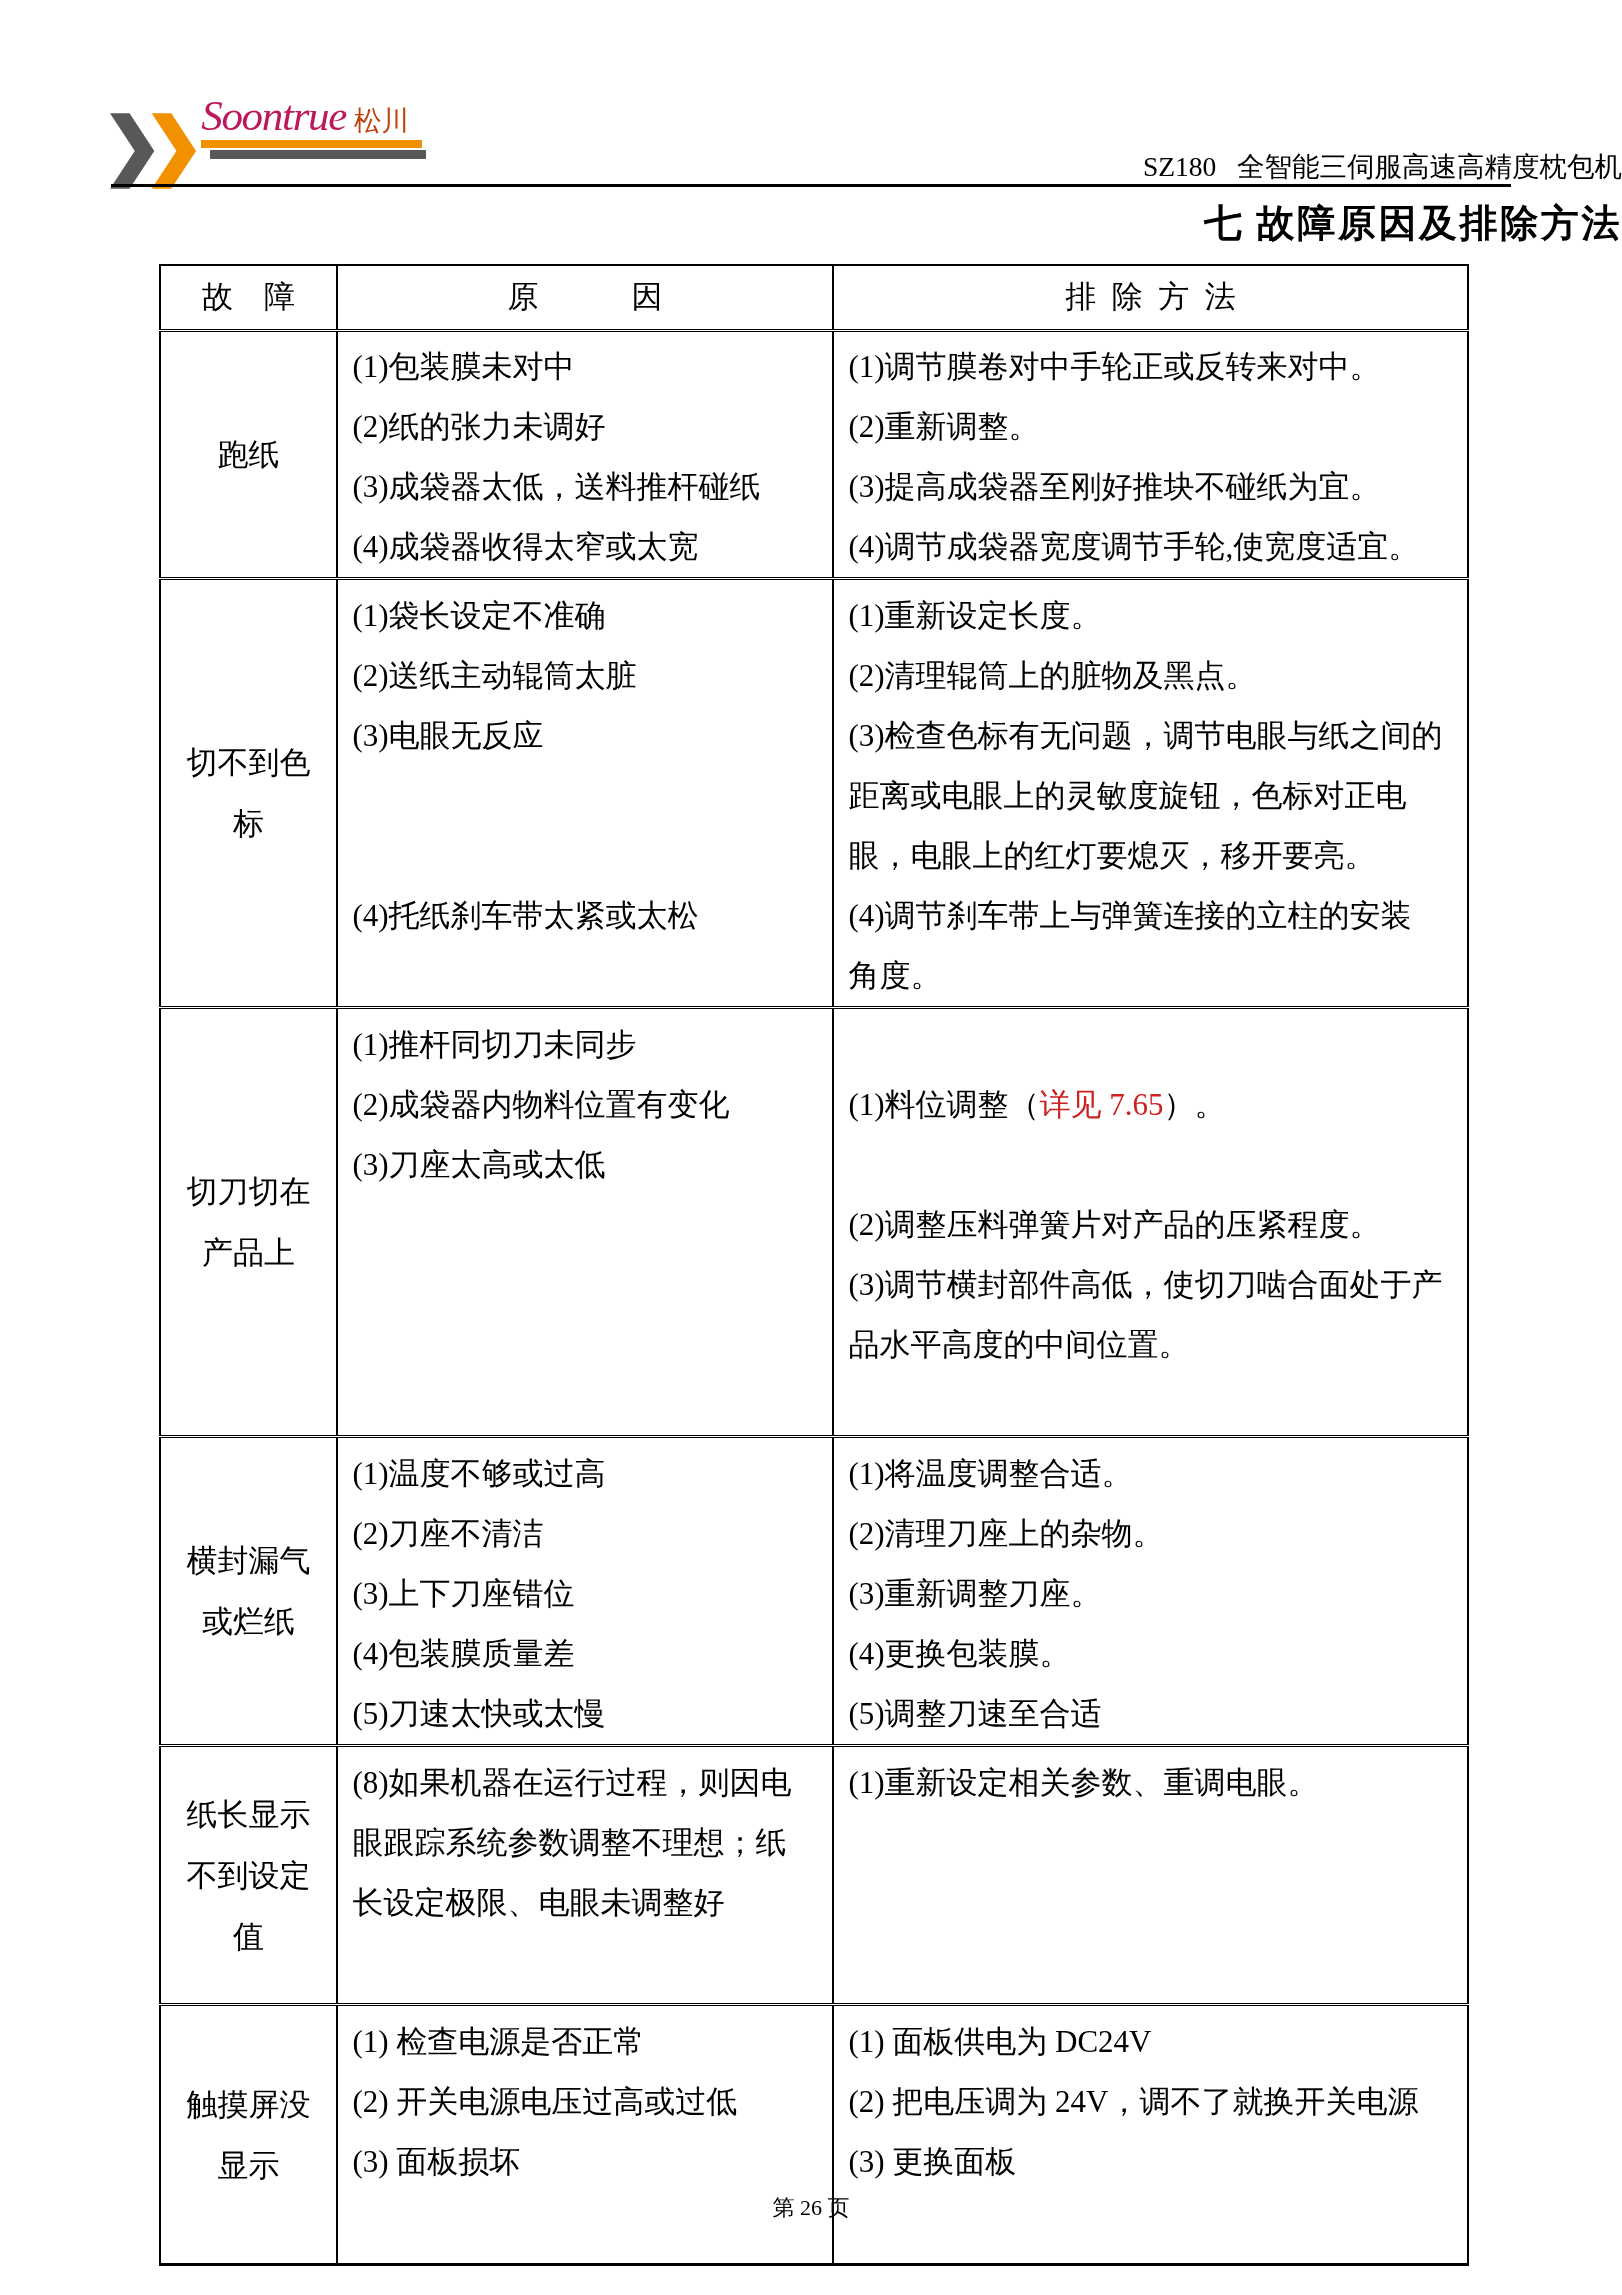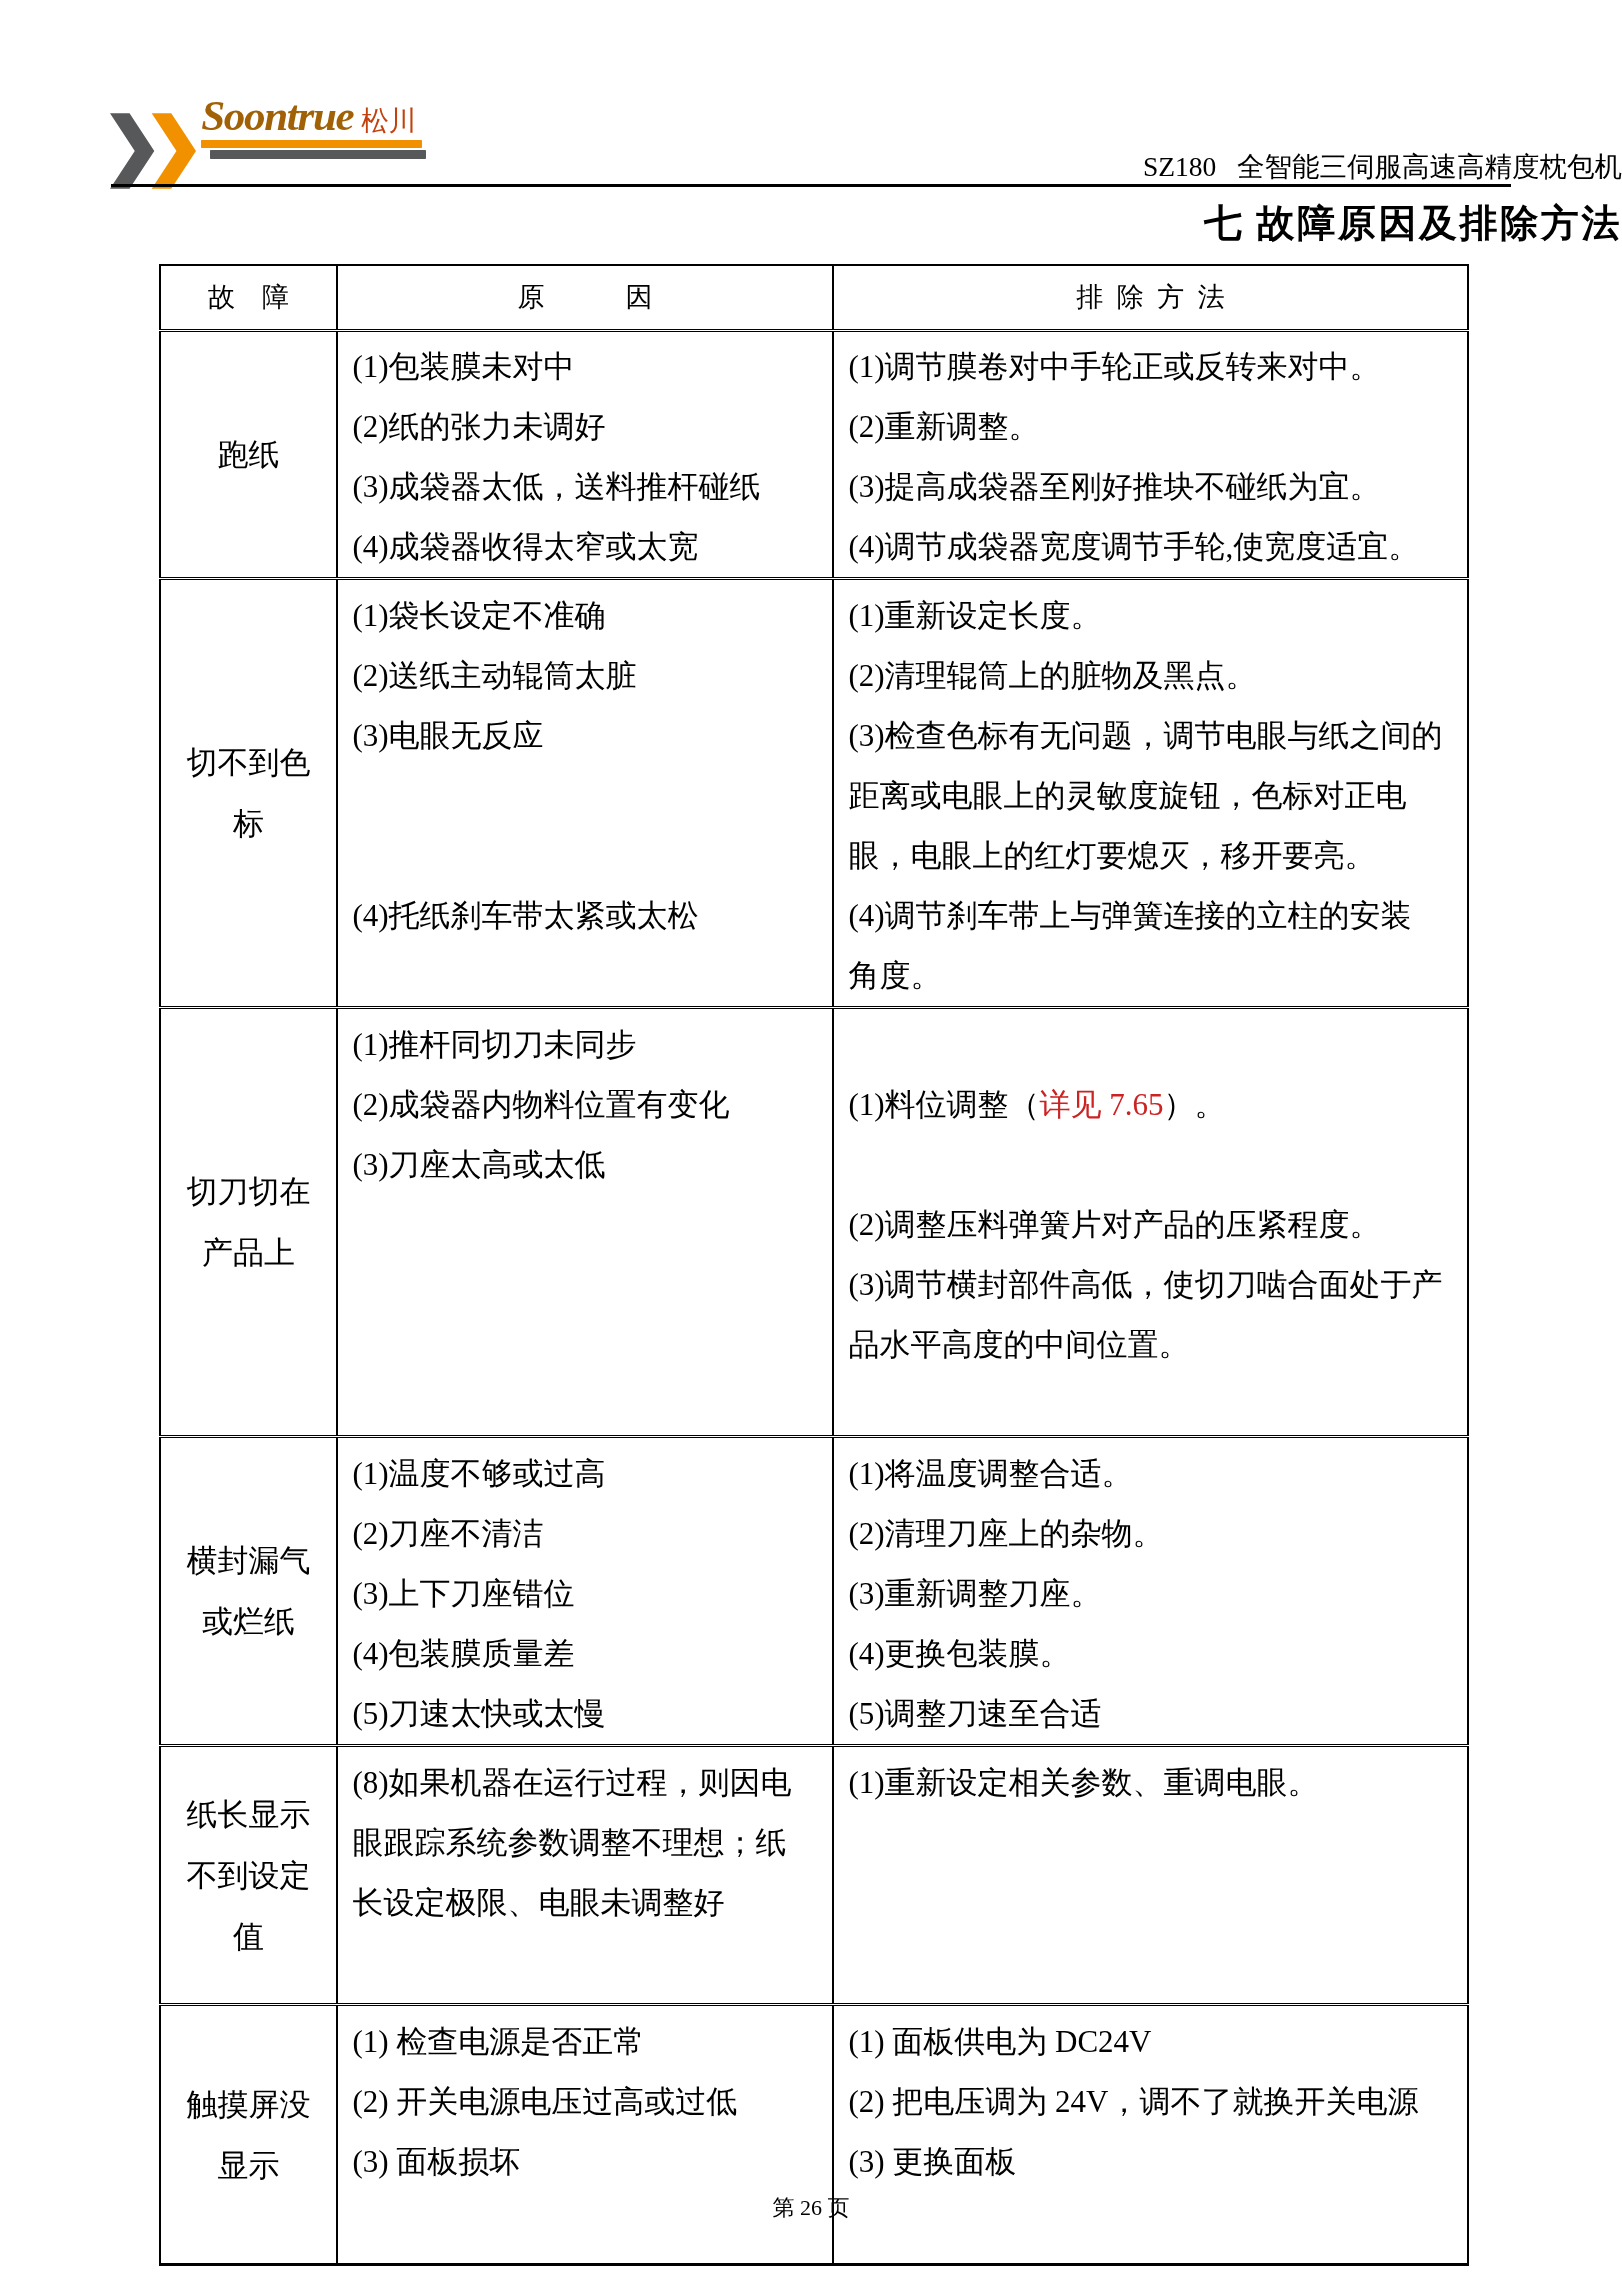--- a/index.html
+++ b/index.html
@@ -10,21 +10,21 @@
     font-family:"Liberation Serif","DejaVu Serif",serif;
     color:#000;
     overflow:hidden;
   }
 
   
   .logo{position:absolute;left:110px;top:96px;display:flex;}
   .chevrons{margin-top:17px;flex:none;}
   .logo-right{margin-left:5.2px;}
   .logo-word{white-space:nowrap;line-height:39px;height:41px;}
-  .brand{font-size:43px;font-weight:bold;font-style:italic;color:#a16207;letter-spacing:-1.3px;}
+  .brand{font-size:43px;font-weight:normal;font-style:italic;color:#be185d;letter-spacing:-1.3px;}
   .brand-cn{font-size:27.5px;color:#c2410c;margin-left:7.9px;font-style:normal;}
   .bar{border-radius:0.7px;}
   .bar-orange{width:221px;height:8.5px;background:#F29100;margin-top:2.6px;}
   .bar-gray{width:216px;height:9.2px;background:#57585A;margin-top:2px;margin-left:9.2px;}
 
   .product-line{
     position:absolute;top:149px;left:0;width:100%;
     text-align:right;font-size:27.5px;white-space:pre;color:#000;
   }
   .header-rule{
@@ -42,21 +42,21 @@
     position:absolute;top:264px;left:159px;
     width:1308px;border-collapse:collapse;table-layout:fixed;
     background:#fff;
   }
   table.fault-table{border:2px solid #000;border-top:2.6px solid #000;border-bottom:3.3px solid #000;}
   .fault-table th,.fault-table td{border-left:2px solid #000;box-sizing:border-box;}
   .fault-table th:first-child,.fault-table td:first-child{border-left:none;}
   .fault-table tbody tr{border-top:3.9px double #000;}
   .fault-table thead tr{height:65px;}
   .fault-table th{
-    font-size:27px;font-weight:normal;text-align:center;vertical-align:middle;white-space:pre;
+    font-size:31px;font-weight:normal;text-align:center;vertical-align:middle;white-space:pre;
   }
   .cell-fault{
     font-size:31px;line-height:61px;text-align:center;vertical-align:middle;
     white-space:pre-line;padding:0 2.6px;
   }
   .cell-text{
     font-size:31px;line-height:60px;vertical-align:top;text-align:left;
     white-space:pre-line;padding:5.9px 7.9px 0 14.4px;
   }
   .method-line{white-space:pre;}

